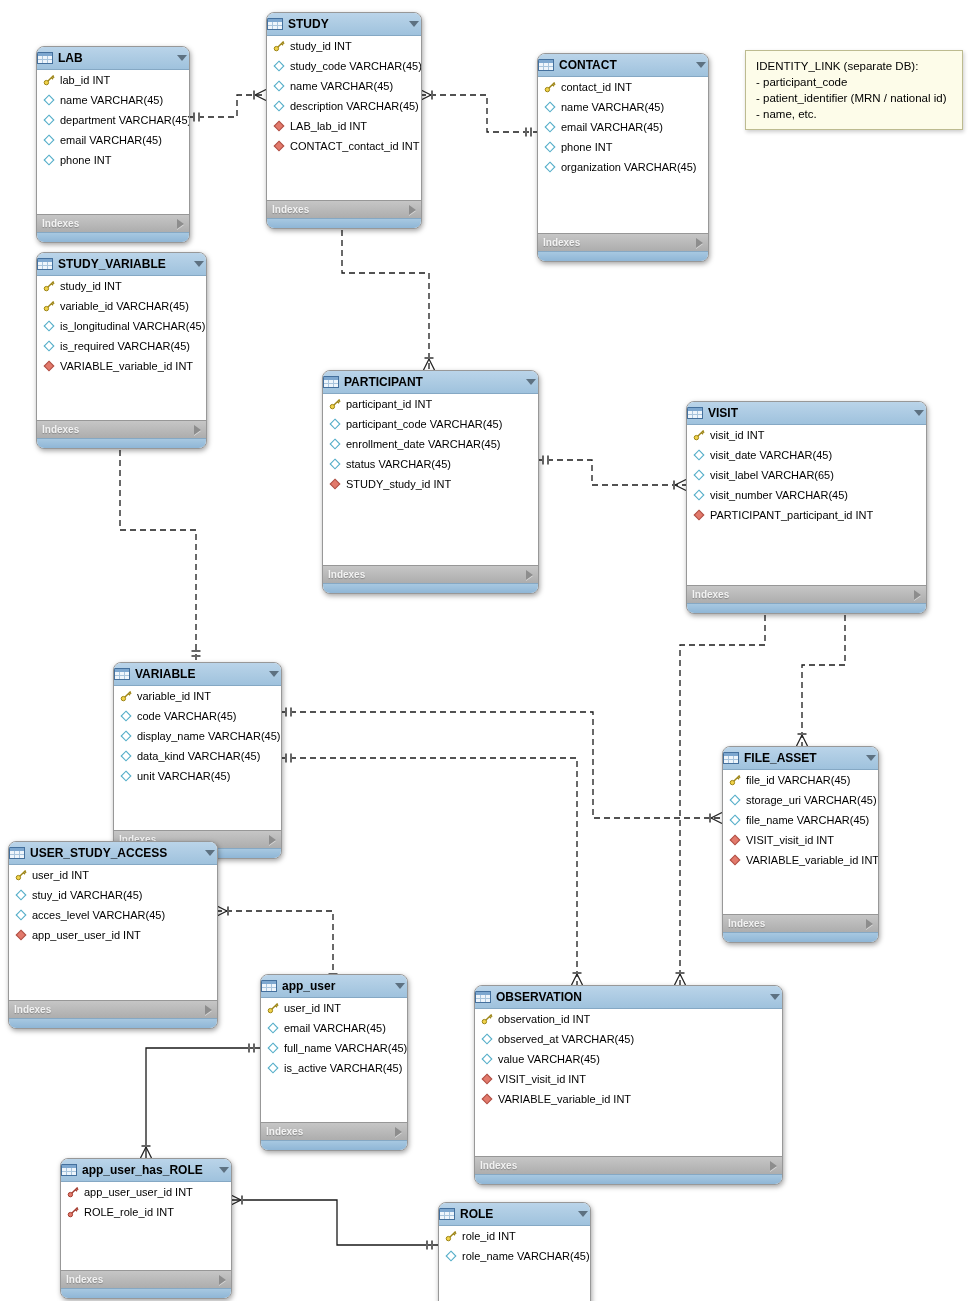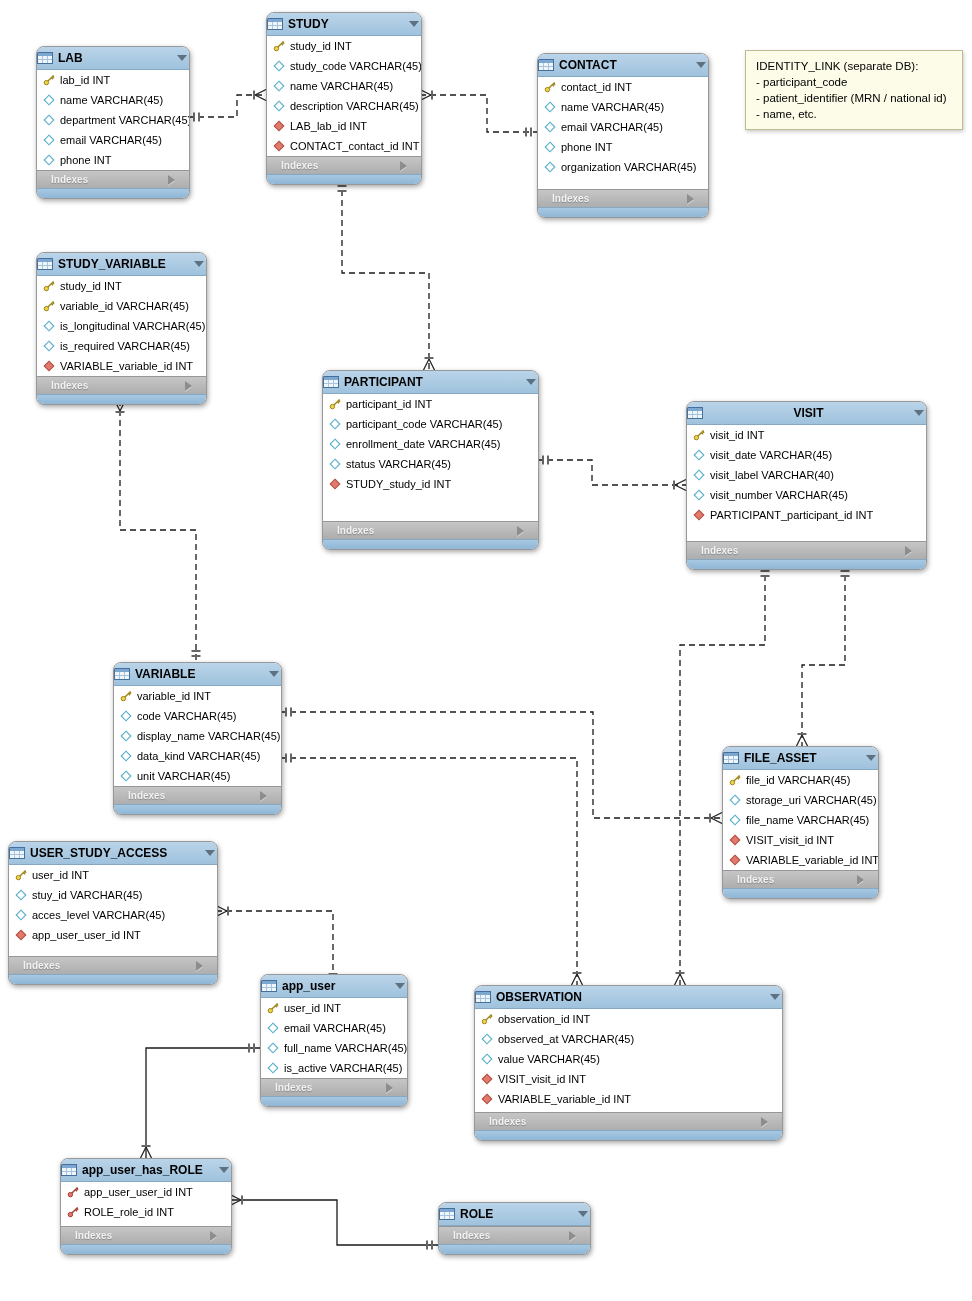--- a/index.html
+++ b/index.html
@@ -9,22 +9,22 @@
   .tbl{position:absolute;z-index:2;background:#fff;border:1px solid #989898;border-radius:8px;
        overflow:hidden;box-shadow:1px 2px 5px rgba(0,0,0,.35);}
   .tbl-header{height:22px;display:flex;align-items:center;padding:0 0;gap:5px;
        background:linear-gradient(#bad4e9,#9fc2dd);border-bottom:1px solid #85a8c4;}
   .tbl-title{font-size:12px;font-weight:bold;color:#000;flex:1;white-space:nowrap;}
   .collapse-arrow{width:0;height:0;border-left:5px solid transparent;border-right:5px solid transparent;
        border-top:6px solid #5d7181;margin-right:2px;}
   .tbl-body{background:#fff;}
   .row{height:20px;display:flex;align-items:center;padding:0 6px;font-size:11px;color:#000;white-space:nowrap;}
   .row svg{margin-right:5px;flex:none;}
-  .tbl-footer{height:17px;display:flex;align-items:center;justify-content:space-between;padding:0 14px;
-       background:linear-gradient(#c6c6c6,#adadad);border-top:1px solid #979797;}
+  .tbl-footer{height:17px;display:flex;align-items:center;justify-content:space-between;padding:0 5px;
+       background:linear-gradient(#c6c6c6,#adadad);border-top:1px solid #979797;margin-top:44px;}
   .tbl-footer .flabel{font-size:10px;font-weight:bold;color:#f2f2f2;text-shadow:0 1px 1px rgba(0,0,0,.25);}
   .expand-arrow{width:0;height:0;border-top:5px solid transparent;border-bottom:5px solid transparent;
        border-left:7px solid #8d8d8d;filter:drop-shadow(0 1px 0 rgba(255,255,255,.5));}
   .tbl-bottombar{height:9px;background:linear-gradient(#a7c8e1,#8fb6d6);border-top:1px solid #85a8c4;}
   .note{position:absolute;z-index:2;background:#fdfce9;border:1px solid #bdbb90;padding:7px 10px;
        font-size:11.5px;line-height:1.4;color:#000;white-space:pre-line;box-shadow:1px 2px 4px rgba(0,0,0,.2);margin-top:36px;}
   .wire{fill:none;stroke:#1a1a1a;stroke-width:1.3;}
   .wire.dashed{stroke-dasharray:6 4;}
   .tick{stroke:#666;stroke-width:2;}
   .crow{stroke:#222;stroke-width:1.3;}
@@ -394,21 +394,21 @@
           <span>STUDY_study_id INT</span>
         </div>
         <div style="height: 27px;"></div>
       </div>
       <div class="tbl-footer">
         <span class="flabel">Indexes</span>
         <span class="expand-arrow"></span>
       </div>
       <div class="tbl-bottombar"></div>
     </div>
-    <div class="tbl" style="left: 686px; top: 401px; width: 239px; text-align: center;">
+    <div class="tbl" style="left: 686px; top: 401px; width: 239px;">
       <div class="tbl-header">
         <svg width="16" height="12" viewBox="0 0 16 12">
           <rect x="0.5" y="0.5" width="15" height="11" fill="#eef5fb" stroke="#44709d" stroke-width="1"></rect>
           <rect x="1" y="1" width="14" height="3" fill="#7da7cf"></rect>
           <path d="M1 7.5 H15 M5.5 4 V11 M10.5 4 V11" stroke="#a8c4dc" stroke-width="1" fill="none"></path>
         </svg>
         <span class="tbl-title">VISIT</span>
         <span class="collapse-arrow"></span>
       </div>
       <div class="tbl-body">
@@ -424,21 +424,21 @@
         <div class="row">
           <svg width="12" height="12" viewBox="0 0 12 12">
             <path d="M6 1.2 L10.8 6 L6 10.8 L1.2 6 Z" fill="#ffffff" stroke="#55aec9" stroke-width="1.1"></path>
           </svg>
           <span>visit_date VARCHAR(45)</span>
         </div>
         <div class="row">
           <svg width="12" height="12" viewBox="0 0 12 12">
             <path d="M6 1.2 L10.8 6 L6 10.8 L1.2 6 Z" fill="#ffffff" stroke="#55aec9" stroke-width="1.1"></path>
           </svg>
-          <span>visit_label VARCHAR(40)</span>
+          <span>visit_label VARCHAR(65)</span>
         </div>
         <div class="row">
           <svg width="12" height="12" viewBox="0 0 12 12">
             <path d="M6 1.2 L10.8 6 L6 10.8 L1.2 6 Z" fill="#ffffff" stroke="#55aec9" stroke-width="1.1"></path>
           </svg>
           <span>visit_number VARCHAR(45)</span>
         </div>
         <div class="row">
           <svg width="12" height="12" viewBox="0 0 12 12">
             <path d="M6 1.2 L10.8 6 L6 10.8 L1.2 6 Z" fill="#e2796b" stroke="#b05045" stroke-width="1.1"></path>
@@ -738,19 +738,36 @@
     <div class="tbl" style="left: 438px; top: 1202px; width: 151px;">
       <div class="tbl-header">
         <svg width="16" height="12" viewBox="0 0 16 12">
           <rect x="0.5" y="0.5" width="15" height="11" fill="#eef5fb" stroke="#44709d" stroke-width="1"></rect>
           <rect x="1" y="1" width="14" height="3" fill="#7da7cf"></rect>
           <path d="M1 7.5 H15 M5.5 4 V11 M10.5 4 V11" stroke="#a8c4dc" stroke-width="1" fill="none"></path>
         </svg>
         <span class="tbl-title">ROLE</span>
         <span class="collapse-arrow"></span>
       </div>
+      <div class="tbl-body">
+        <div class="row">
+          <svg width="12" height="12" viewBox="0 0 12 12">
+            <circle cx="3.4" cy="8.6" r="2.2" fill="#f0d24a" stroke="#9d8516" stroke-width="1"></circle>
+            <path d="M5 7 L10.6 1.4" stroke="#9d8516" stroke-width="1.4" fill="none"></path>
+            <path d="M8.4 3.6 L10 5.2" stroke="#9d8516" stroke-width="1.4" fill="none"></path>
+            <path d="M9.7 2.3 L11.1 3.7" stroke="#9d8516" stroke-width="1.4" fill="none"></path>
+          </svg>
+          <span>role_id INT</span>
+        </div>
+        <div class="row">
+          <svg width="12" height="12" viewBox="0 0 12 12">
+            <path d="M6 1.2 L10.8 6 L6 10.8 L1.2 6 Z" fill="#ffffff" stroke="#55aec9" stroke-width="1.1"></path>
+          </svg>
+          <span>role_name VARCHAR(45)</span>
+        </div>
+      </div>
       <div class="tbl-footer">
         <span class="flabel">Indexes</span>
         <span class="expand-arrow"></span>
       </div>
       <div class="tbl-bottombar"></div>
     </div>
   </div>
 
 </body></html>

